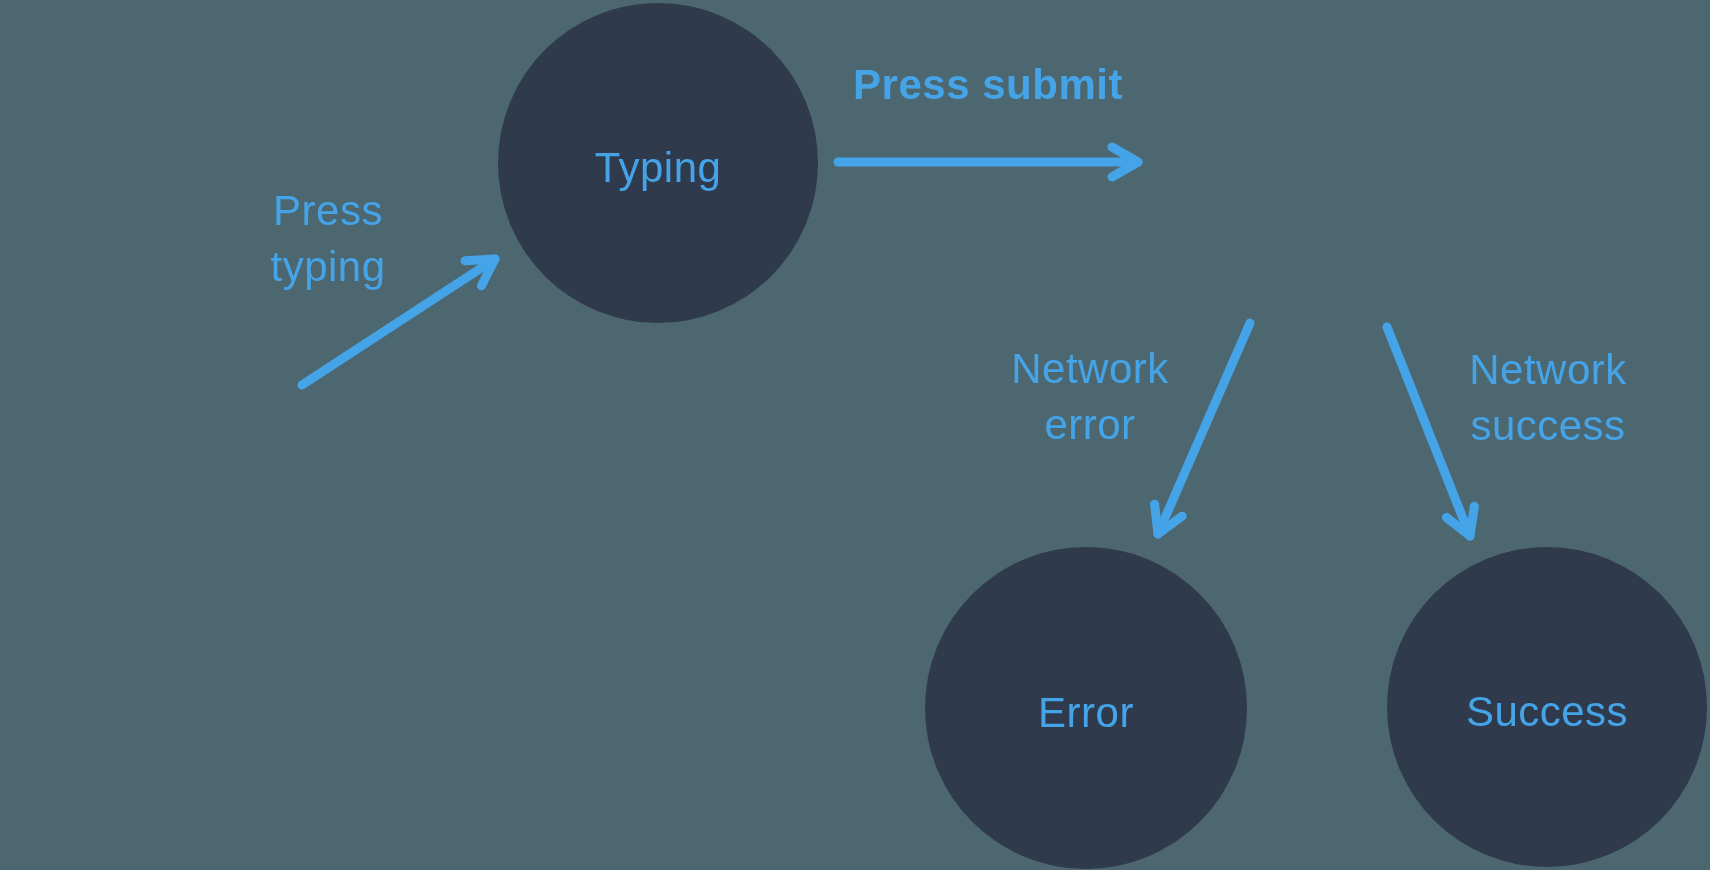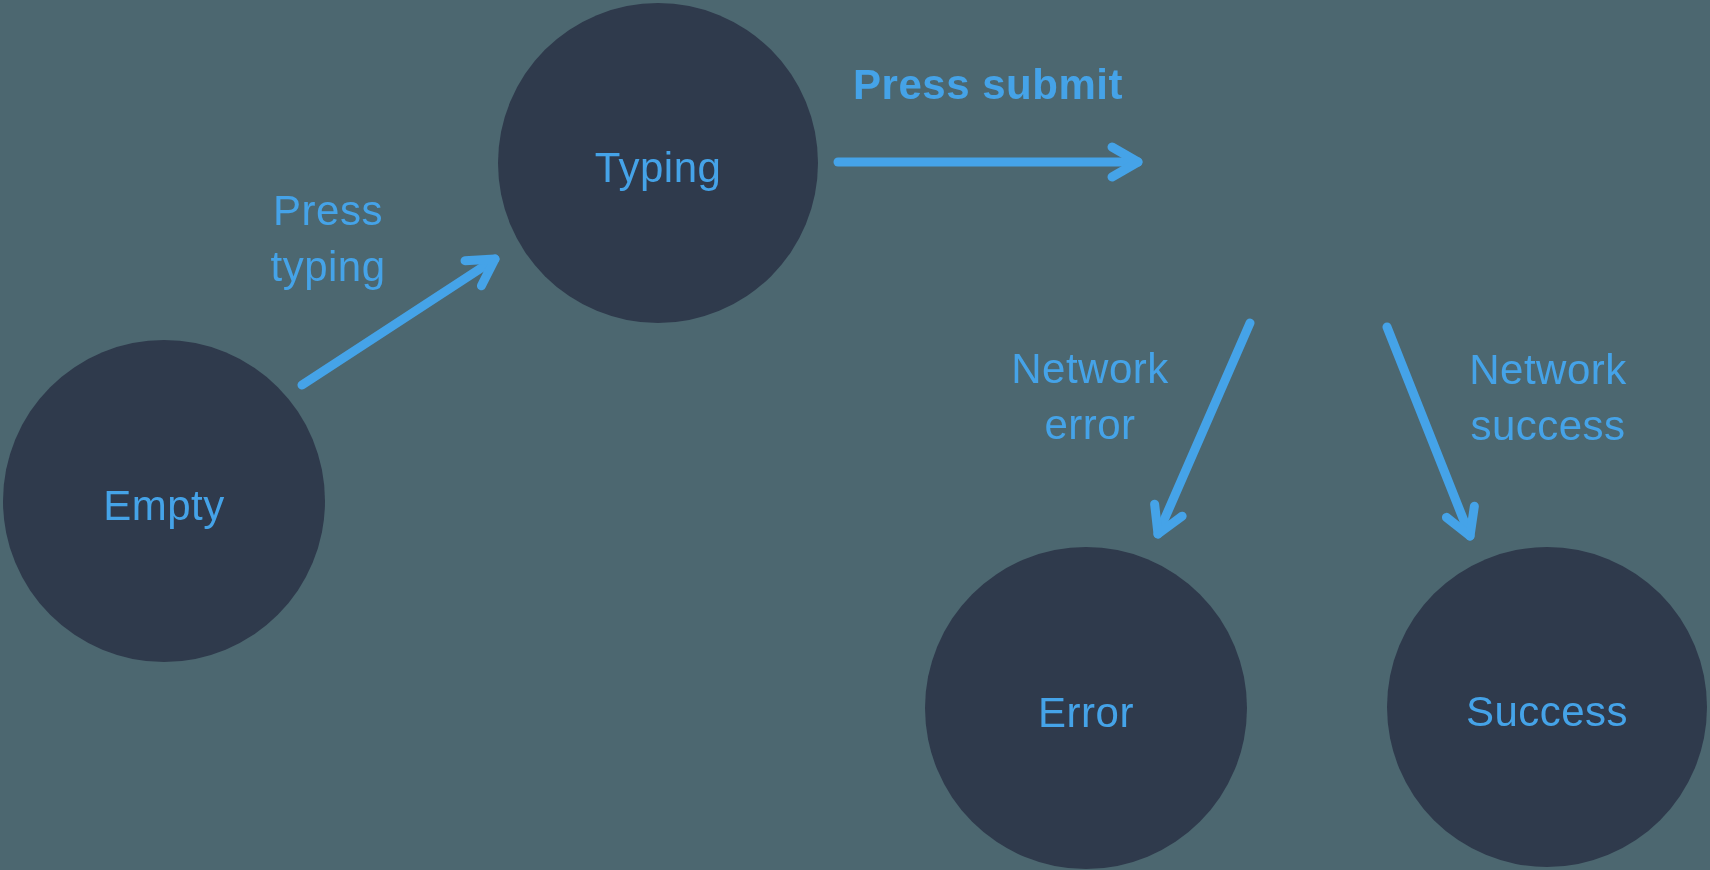--- a/index.html
+++ b/index.html
@@ -68,23 +68,20 @@
       <marker id="chevron" markerUnits="userSpaceOnUse" markerWidth="44" markerHeight="44" refX="36" refY="22" orient="auto">
         <path class="arrowhead-path" d="M10,7 L36,22 L10,37"></path>
       </marker>
     </defs>
     <line x1="302" y1="385" x2="495" y2="259" marker-end="url(#chevron)"></line>
     <line x1="838" y1="162" x2="1138" y2="162" marker-end="url(#chevron)"></line>
     <line x1="1250" y1="323" x2="1158" y2="534" marker-end="url(#chevron)"></line>
     <line x1="1387" y1="327" x2="1470" y2="536" marker-end="url(#chevron)"></line>
   </svg>
 
-  <div class="node" style="left:3px; top:340px; width:322px; height:322px;">
-    <span class="node-label">Empty</span>
-  </div>
 
   <div class="node" style="left:498px; top:3px; width:320px; height:320px;">
     <span class="node-label">Typing</span>
   </div>
 
 
   <div class="node" style="left:925px; top:547px; width:322px; height:322px;">
     <span class="node-label">Error</span>
   </div>
 

